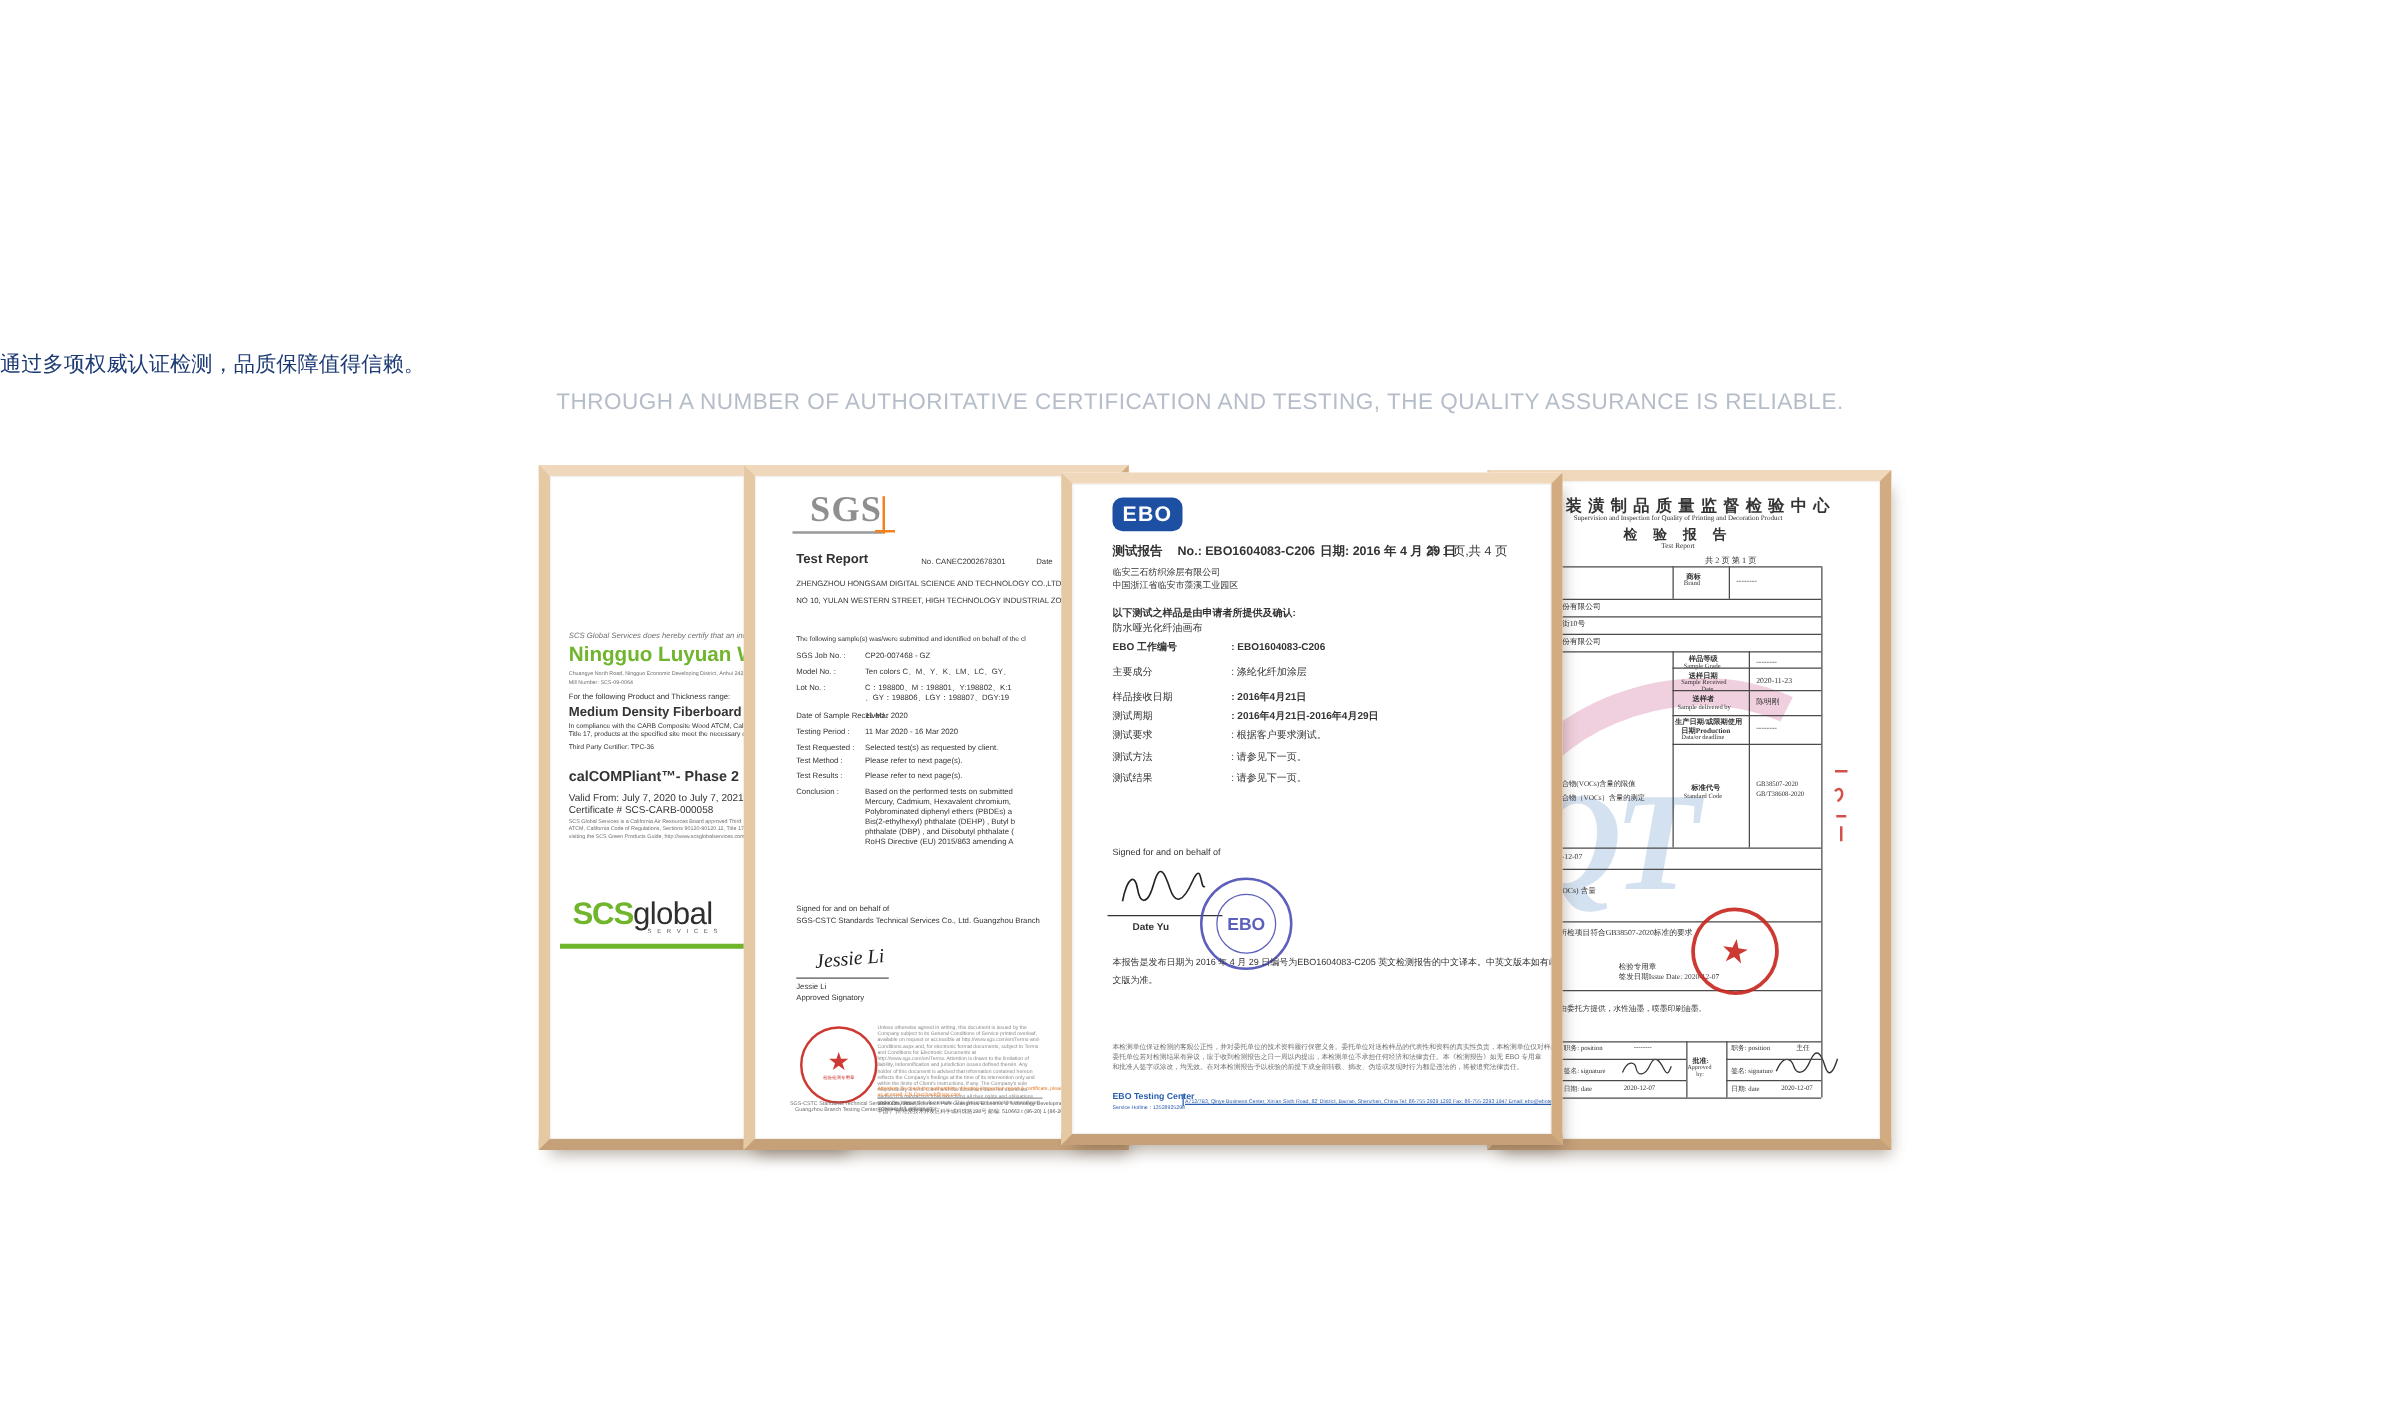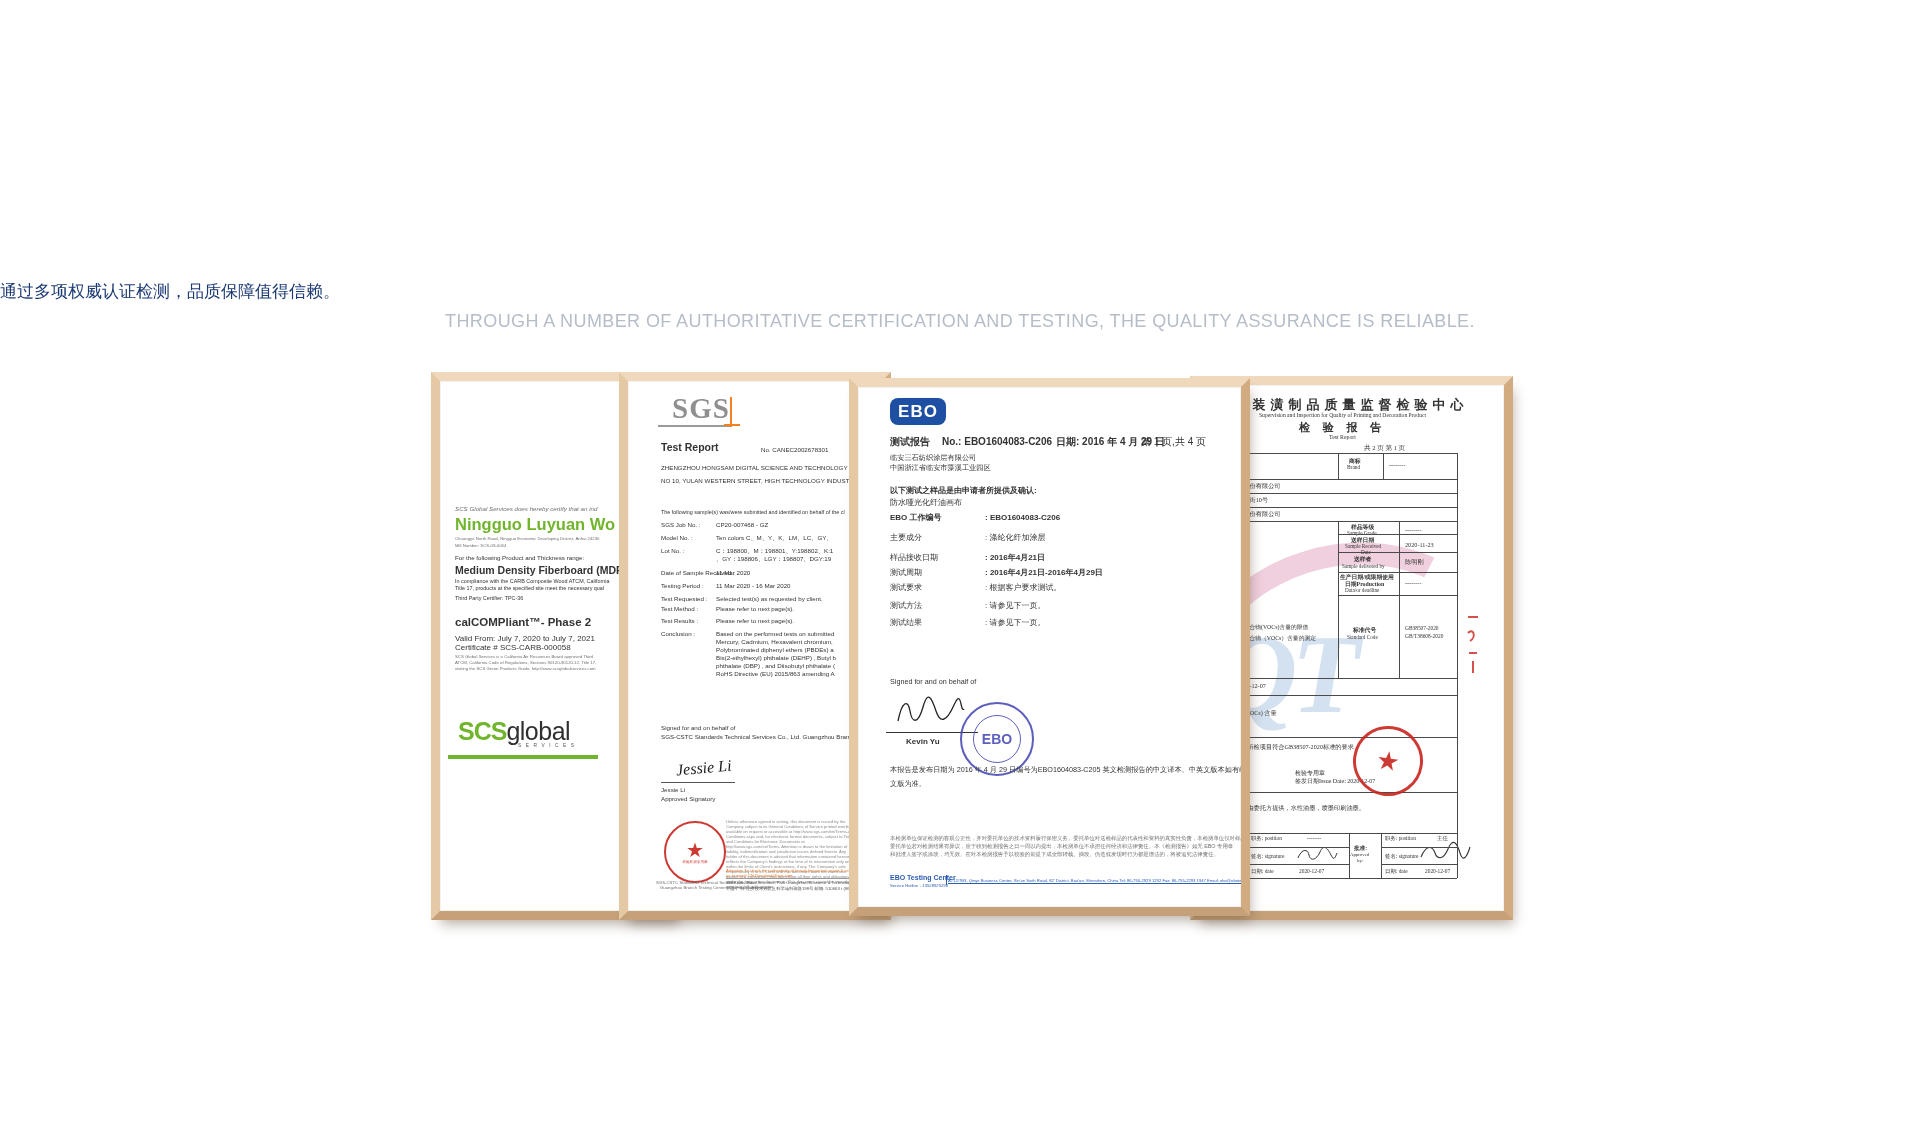--- a/index.html
+++ b/index.html
@@ -27,21 +27,21 @@
   .f5{font-size:5.4px;line-height:1.35;}
   .f6{font-size:6.2px;line-height:1.4;}
   .f7{font-size:7.2px;line-height:1.4;}
   .f8{font-size:8px;line-height:1.4;}
   .f9{font-size:10px;line-height:1.4;}
   .gray{color:#707070;}
   .tline{position:absolute;background:#4a4a4a;}
   .script{font-family:"Liberation Serif",serif;font-style:italic;color:#1c1c1c;}
   
   .cert1{left:0;top:0;width:230px;height:530px;z-index:1;}
-  .cert2{left:188px;top:0;width:254px;height:530px;z-index:2;}
+  .cert2{left:164px;top:0;width:254px;height:530px;z-index:2;padding-left:36px;}
   .cert3{left:418px;top:6px;width:383px;height:520px;z-index:3;}
   .cert4{left:759px;top:4px;width:305px;height:526px;z-index:2;}
   
   .scs-name{color:#70b52c;font-weight:bold;font-size:16.5px;}
   .scs-logo-scs{color:#70b52c;font-weight:bold;font-size:25px;letter-spacing:-1px;}
   .scs-logo-global{color:#2f2f2f;font-size:25px;letter-spacing:-.5px;}
   .scs-bar{position:absolute;background:#6fb62c;height:3.5px;}
   
   .sgs-logo{color:#8f8f8f;font-weight:bold;font-size:29px;letter-spacing:1px;font-family:"Liberation Serif",serif;}
   .stamp{position:absolute;border-radius:50%;display:flex;align-items:center;justify-content:center;flex-direction:column;}
@@ -196,21 +196,21 @@
         <div class="t f8" style="left:32px;top:213px;">测试方法</div>
         <div class="t f8" style="left:127px;top:213px;">: 请参见下一页。</div>
         <div class="t f8" style="left:32px;top:230px;">测试结果</div>
         <div class="t f8" style="left:127px;top:230px;">: 请参见下一页。</div>
 
         <div class="t f7" style="left:32px;top:290px;">Signed for and on behalf of</div>
         <svg style="position:absolute;left:34px;top:308px;" width="76" height="34">
           <path d="M6 26 C 10 6, 16 4, 18 16 S 26 30, 31 12 S 40 4, 44 16 S 54 28, 62 10 S 68 18, 72 14" stroke="#222" fill="none" stroke-width="1.3"></path>
         </svg>
         <div class="tline" style="left:28px;top:345px;width:92px;height:1.2px;background:#333;"></div>
-        <div class="t b f8" style="left:48px;top:349px;">Kevin Yu</div>
+        <div class="t b f8" style="left:48px;top:349px;">Date Yu</div>
         <div class="stamp stamp-blue" style="left:102px;top:315px;width:70px;height:70px;">
           <span style="border:1.6px solid #4649b2;border-radius:50%;width:46px;height:46px;display:flex;align-items:center;justify-content:center;font-weight:bold;font-size:14px;">EBO</span>
         </div>
 
         <div class="t f7" style="left:32px;top:378px;">本报告是发布日期为 2016 年 4 月 29 日编号为EBO1604083-C205 英文检测报告的中文译本。中英文版本如有歧义，概以英</div>
         <div class="t f7" style="left:32px;top:392px;">文版为准。</div>
 
         <div class="t f5 gray" style="left:32px;top:448px;">本检测单位保证检测的客观公正性，并对委托单位的技术资料履行保密义务。委托单位对送检样品的代表性和资料的真实性负责，本检测单位仅对样品负责。</div>
         <div class="t f5 gray" style="left:32px;top:456px;">委托单位若对检测结果有异议，应于收到检测报告之日一周以内提出，本检测单位不承担任何经济和法律责任。本《检测报告》如无 EBO 专用章</div>
         <div class="t f5 gray" style="left:32px;top:464px;">和批准人签字或涂改，均无效。在对本检测报告予以校验的前提下成全部转载、摘改、伪造或发现时行为都是违法的，将被追究法律责任。</div>

